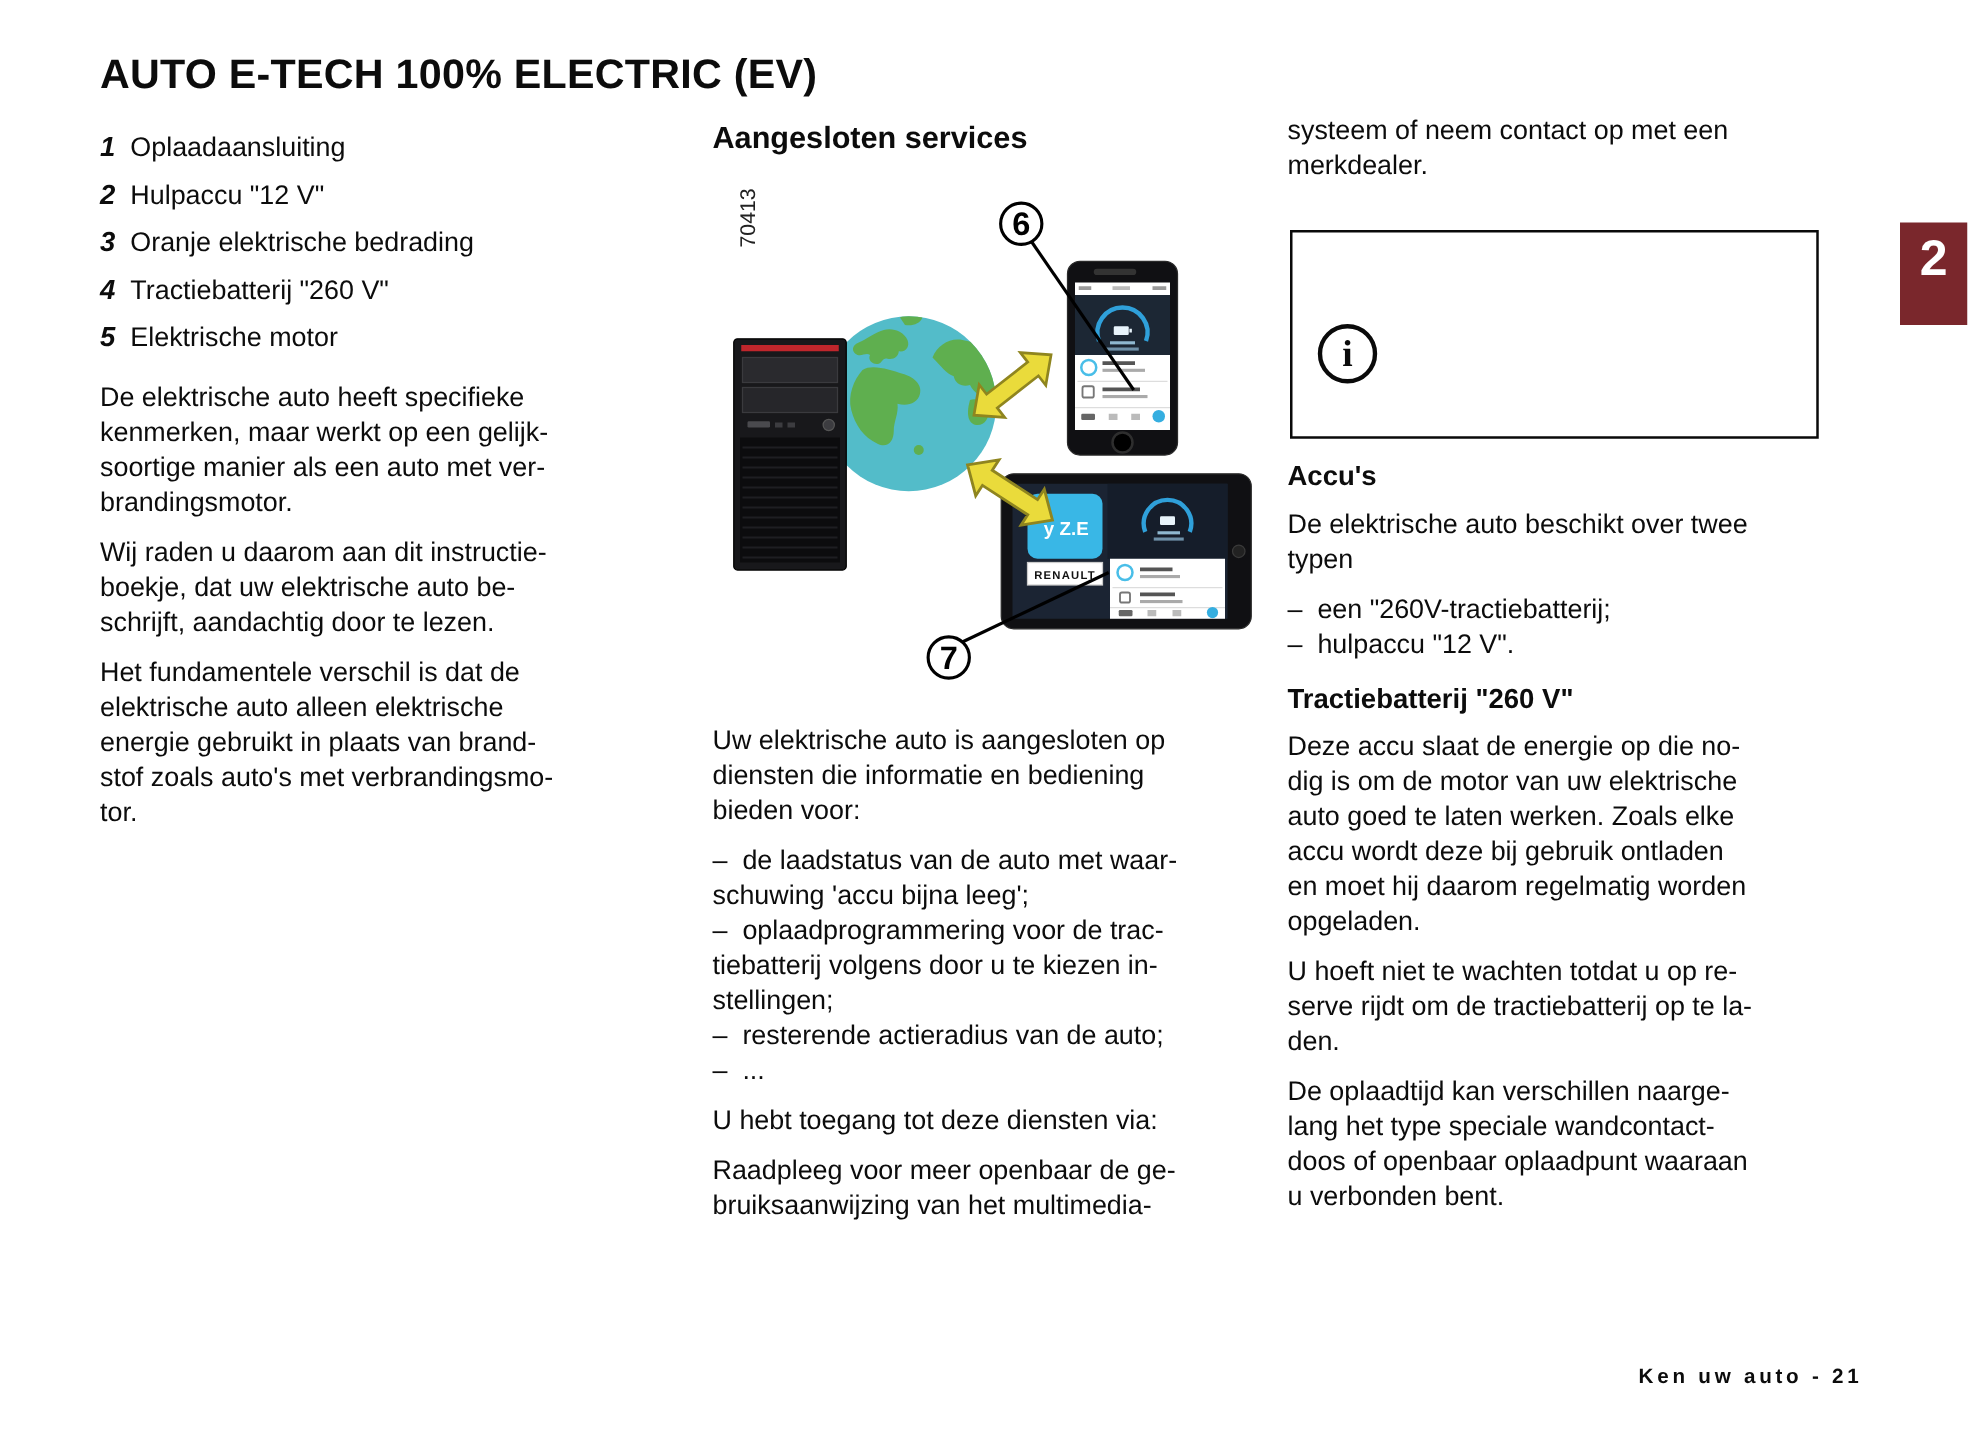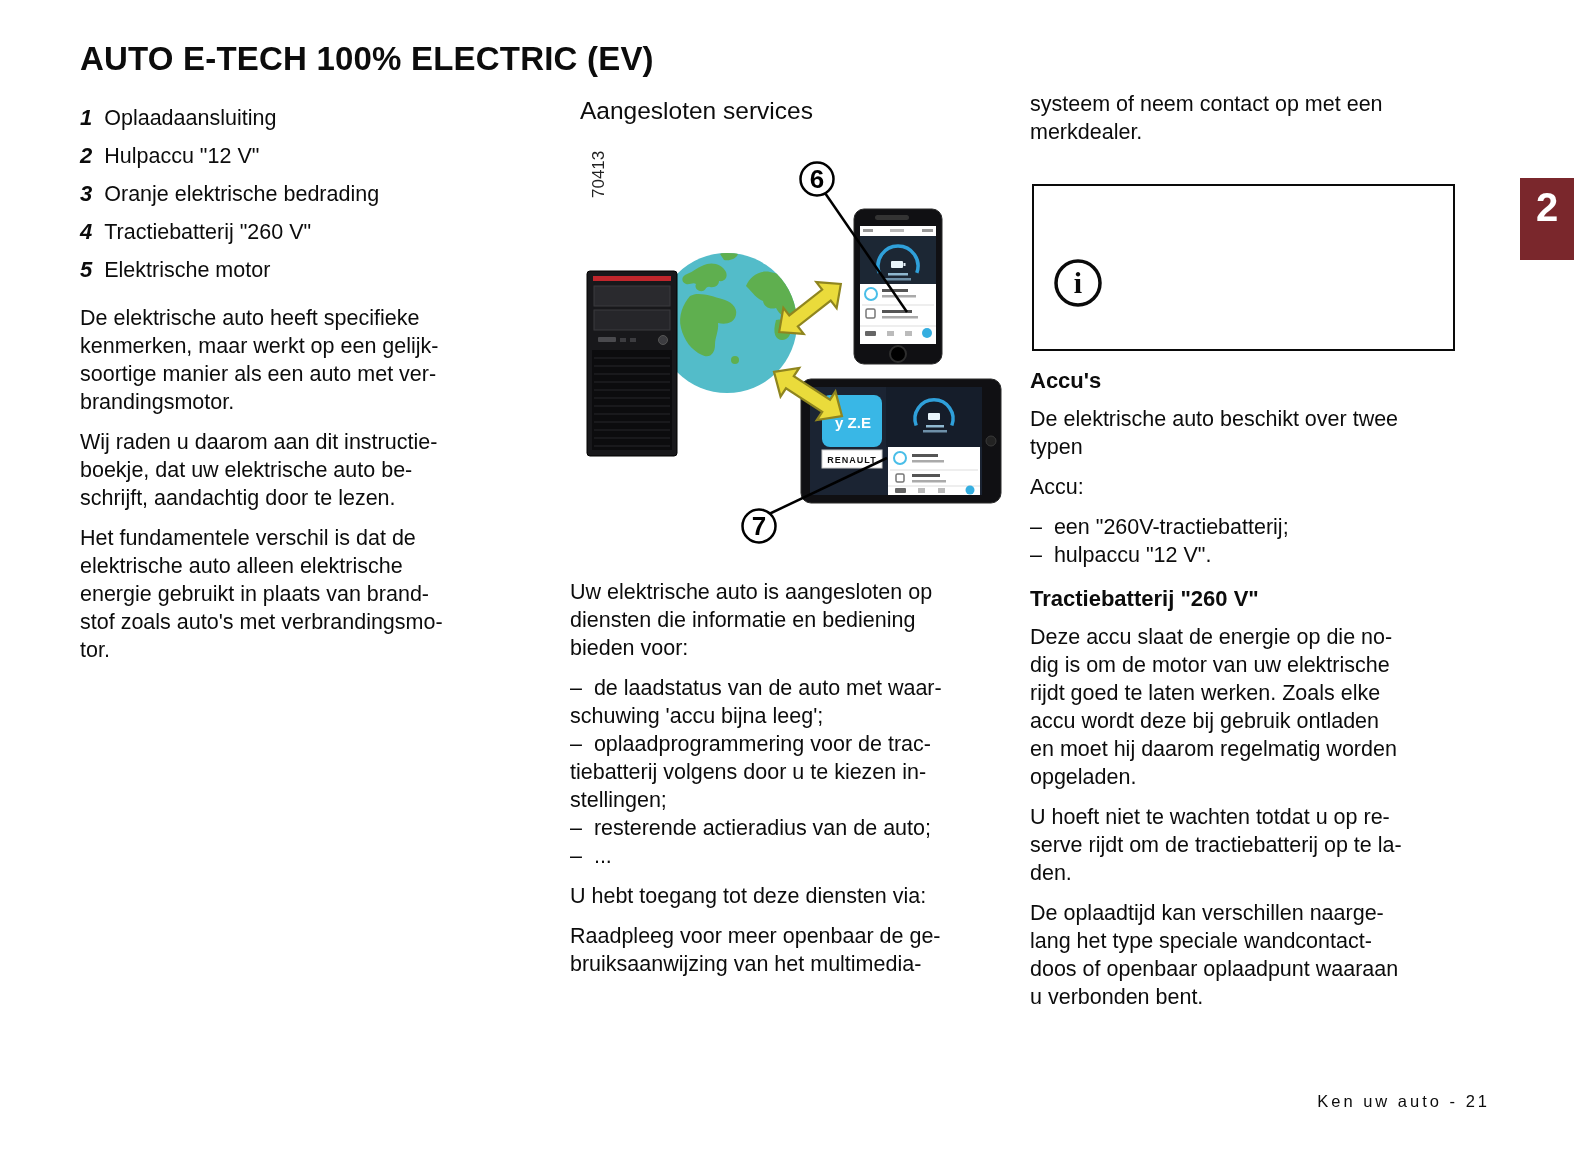--- a/index.html
+++ b/index.html
@@ -14,40 +14,40 @@
   }
   .col{position:absolute;}
   #col-left{left:80px;top:104px;width:436px;}
   #col-mid{left:570px;top:96px;width:450px;}
   #col-right{left:1030px;top:90px;width:434px;}
   .t{white-space:pre-line;font-size:21.5px;line-height:28px;margin:0 0 12px 0;}
   .t.tight{margin-bottom:0;}
   .list-item{display:flex;align-items:baseline;margin-bottom:10px;font-size:21.5px;line-height:28px;}
   .num{font-weight:bold;font-style:italic;margin-right:12px;font-size:22px;}
   .inline-num{font-weight:bold;font-style:italic;}
-  h2.mid-heading{font-size:24.5px;font-weight:normal;margin:0 0 10px 10px;line-height:30px;}
+  h2.mid-heading{font-size:24.5px;font-weight:bold;margin:0 0 10px 0;line-height:30px;}
   h3.sub-heading{font-size:22px;font-weight:bold;margin:16px 0 10px 0;line-height:28px;white-space:pre-line;}
   h3.first{}
   #figure-wrap{position:relative;width:450px;height:432px;margin:0 0 10px 0;}
   #info-box{
     box-sizing:border-box;width:423px;margin:38px 0 0 2px;border:2.5px solid #0a0a0a;
     padding:24px 16px 24px 18px;background:#fff;
   }
   .info-body{white-space:pre-line;font-size:21.5px;line-height:30px;}
   .info-icon-float{
     float:left;width:72px;height:85px;display:flex;align-items:center;justify-content:flex-start;
   }
   .info-body::after{content:"";display:block;clear:both;}
   #chapter-tab{
     left:1520px;top:178px;width:54px;height:82px;background:#7A272C;color:#ffffff;
     display:flex;align-items:flex-start;justify-content:center;
     font-size:40px;font-weight:bold;line-height:58px;
   }
   #footer{
-    right:84px;top:1092px;font-size:16.5px;font-weight:normal;letter-spacing:3px;white-space:nowrap;
+    right:84px;top:1092px;font-size:16.5px;font-weight:bold;letter-spacing:3px;white-space:nowrap;
   }
 </style>
 </head>
 <body>
 
 <div id="page-title" class="abs">AUTO E-TECH 100% ELECTRIC (EV)</div>
 
 <div id="col-left" class="col">
   <div class="list-item">
     <span class="num">1</span>
@@ -235,27 +235,26 @@
       <span class="info-icon-float"><svg width="52" height="52" viewBox="0 0 52 52">
             <circle cx="26" cy="26" r="22" fill="none" stroke="#0a0a0a" stroke-width="3.5"></circle>
             <text x="26" y="36" text-anchor="middle" font-size="30" font-weight="bold" font-family="Liberation Serif, serif" fill="#0a0a0a">i</text>
           </svg></span>
     </div>
   </div>
 
   <h3 class="sub-heading first">Accu's</h3>
   <p class="t">De elektrische auto beschikt over twee
 typen</p>
-  <p class="t">Accu:</p>
   <p class="t tight">–&nbsp; een "260V-tractiebatterij;</p>
   <p class="t">–&nbsp; hulpaccu "12 V".</p>
   <h3 class="sub-heading">Tractiebatterij "260 V"</h3>
   <p class="t">Deze accu slaat de energie op die no-
 dig is om de motor van uw elektrische
-rijdt goed te laten werken. Zoals elke
+auto goed te laten werken. Zoals elke
 accu wordt deze bij gebruik ontladen
 en moet hij daarom regelmatig worden
 opgeladen.</p>
   <p class="t">U hoeft niet te wachten totdat u op re-
 serve rijdt om de tractiebatterij op te la-
 den.</p>
   <p class="t">De oplaadtijd kan verschillen naarge-
 lang het type speciale wandcontact-
 doos of openbaar oplaadpunt waaraan
 u verbonden bent.</p>

